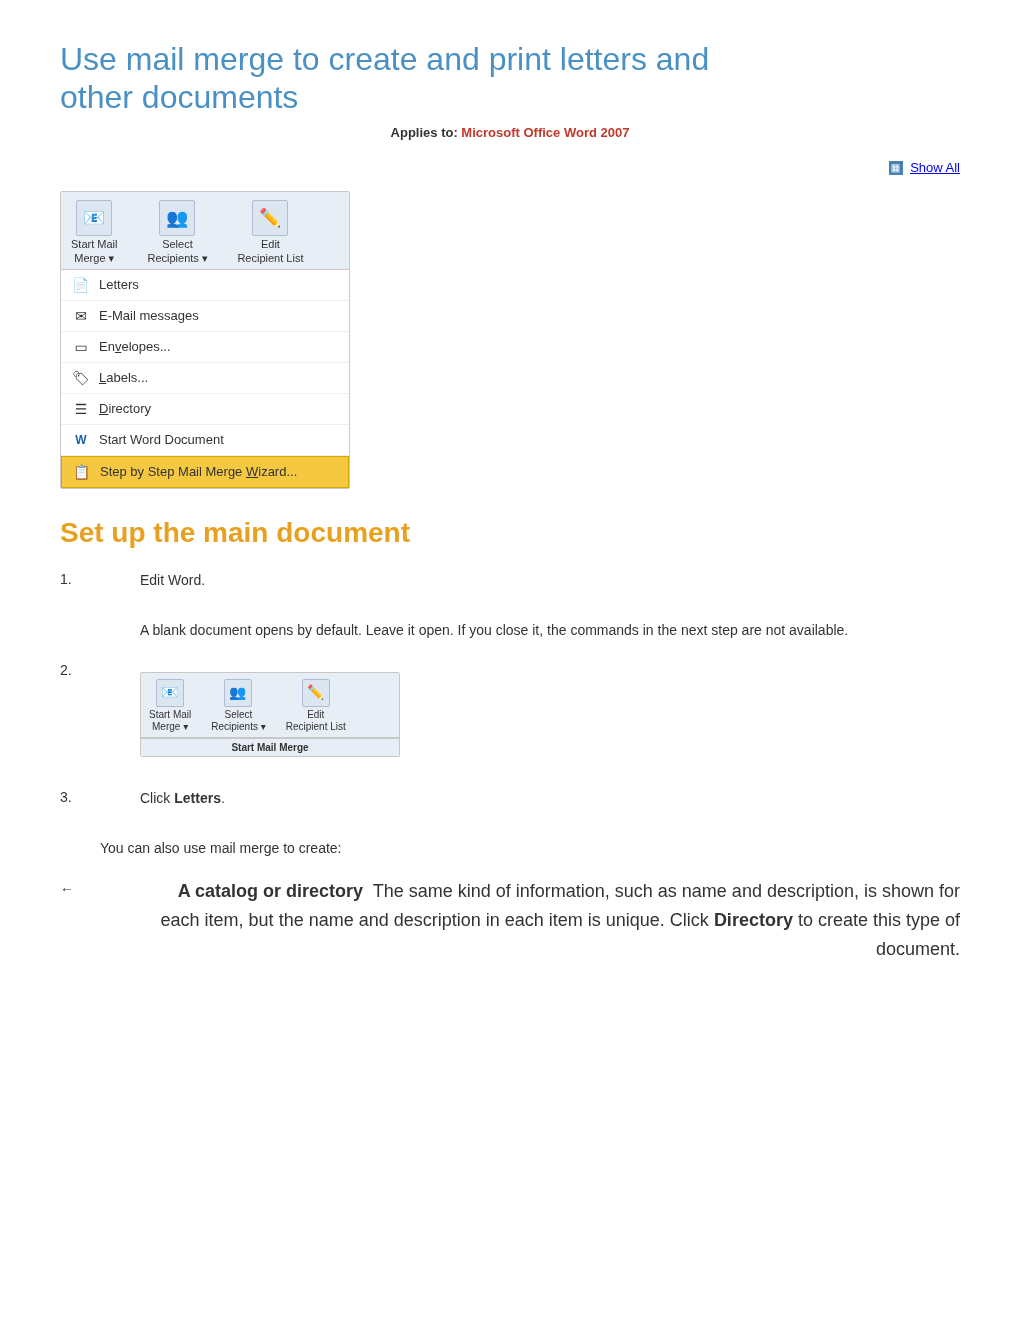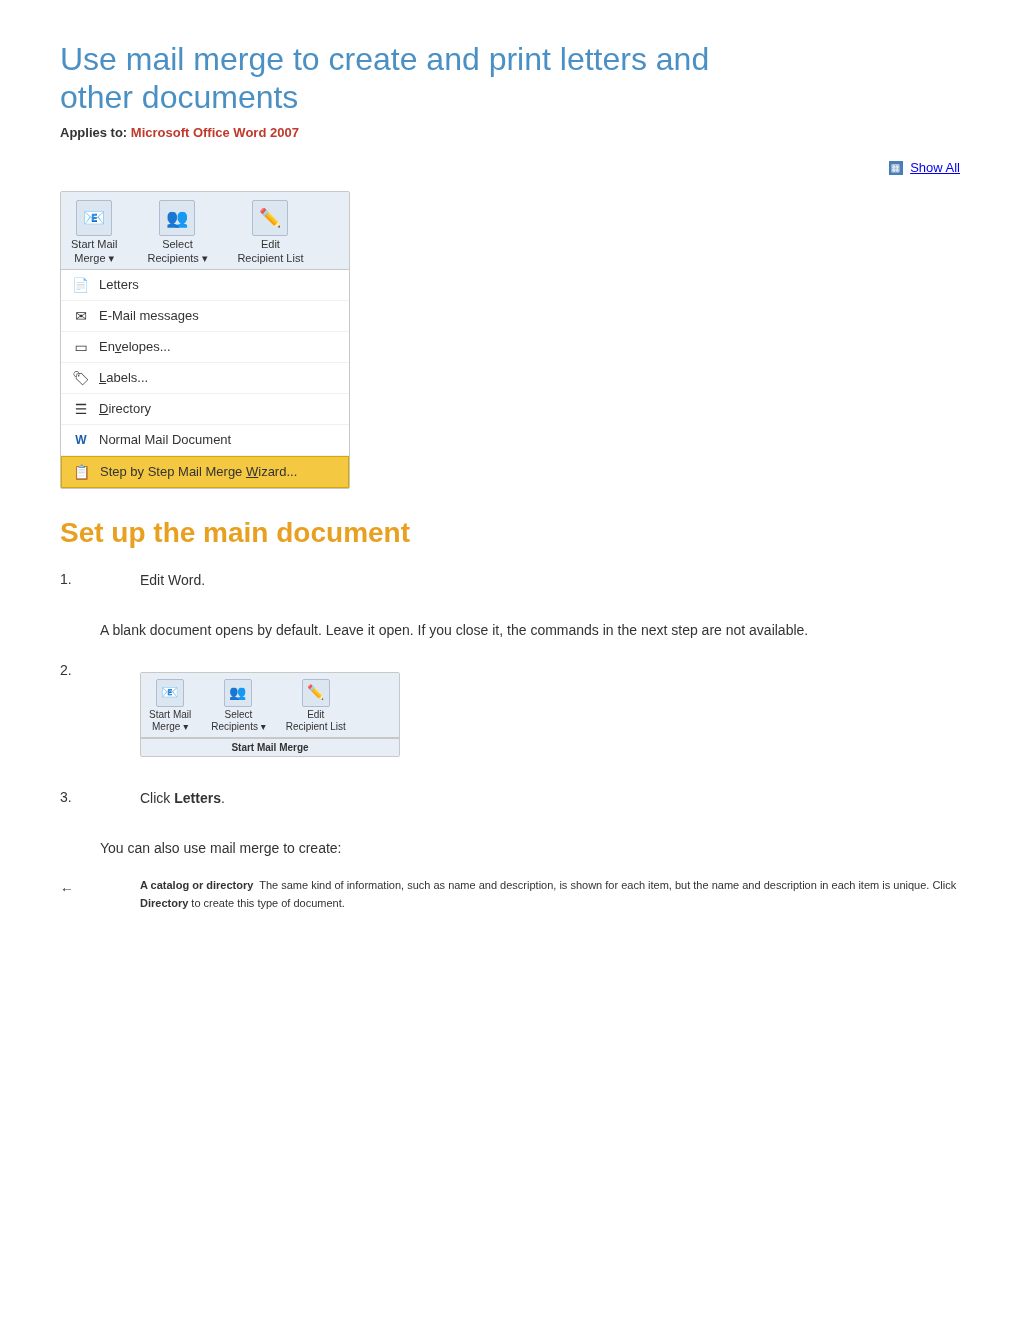--- a/index.html
+++ b/index.html
@@ -18,20 +18,21 @@
       font-weight: normal;
       line-height: 1.2;
       margin-bottom: 8px;
     }
 
     .applies-to {
       font-size: 13px;
       font-weight: bold;
       color: #333;
       margin-bottom: 20px;
+      text-align: center;
     }
 
     .applies-to a {
       color: #c0392b;
       text-decoration: none;
     }
 
     .show-all-row {
       text-align: right;
       margin-bottom: 16px;
@@ -156,21 +157,21 @@
       flex: 1;
     }
 
     .item-content p {
       margin-bottom: 10px;
       line-height: 1.6;
       font-size: 14px;
     }
 
     .sub-note {
-      margin-left: 40px;
+      margin-left: 80px;
       margin-bottom: 18px;
       line-height: 1.6;
       font-size: 14px;
     }
 
     .ribbon-screenshot-small {
       border: 1px solid #c8c8c8;
       border-radius: 2px;
       width: 260px;
       margin: 12px 0;
@@ -226,21 +227,22 @@
     .bullet-arrow {
       min-width: 80px;
       font-size: 14px;
       color: #333;
       padding-top: 2px;
     }
 
     .bullet-content {
       flex: 1;
       line-height: 1.6;
-      font-size: 11px;
+      font-size: 18px;
+      text-align: right;
     }
   </style>
 </head>
 <body>
 
 <h1 class="page-title">
   <span>Use mail merge to create and print letters and</span><br>
   <span>other documents</span>
 </h1>
 
@@ -288,21 +290,21 @@
     <div class="ribbon-menu-item">
       <div class="menu-icon">🏷</div>
       <span><span class="underline">L</span>abels...</span>
     </div>
     <div class="ribbon-menu-item">
       <div class="menu-icon">☰</div>
       <span><span class="underline">D</span>irectory</span>
     </div>
     <div class="ribbon-menu-item">
       <div class="menu-icon" style="font-weight:bold;color:#1a5fa8;font-size:12px;">W</div>
-      <span>Normal Mail Document</span>
+      <span>Start Word Document</span>
     </div>
     <div class="ribbon-menu-item highlighted">
       <div class="menu-icon">📋</div>
       <span>Step by Step Mail Merge <span class="underline">W</span>izard...</span>
     </div>
   </div>
 </div>
 
 <h2 class="section-heading">Set up the main document</h2>
 

